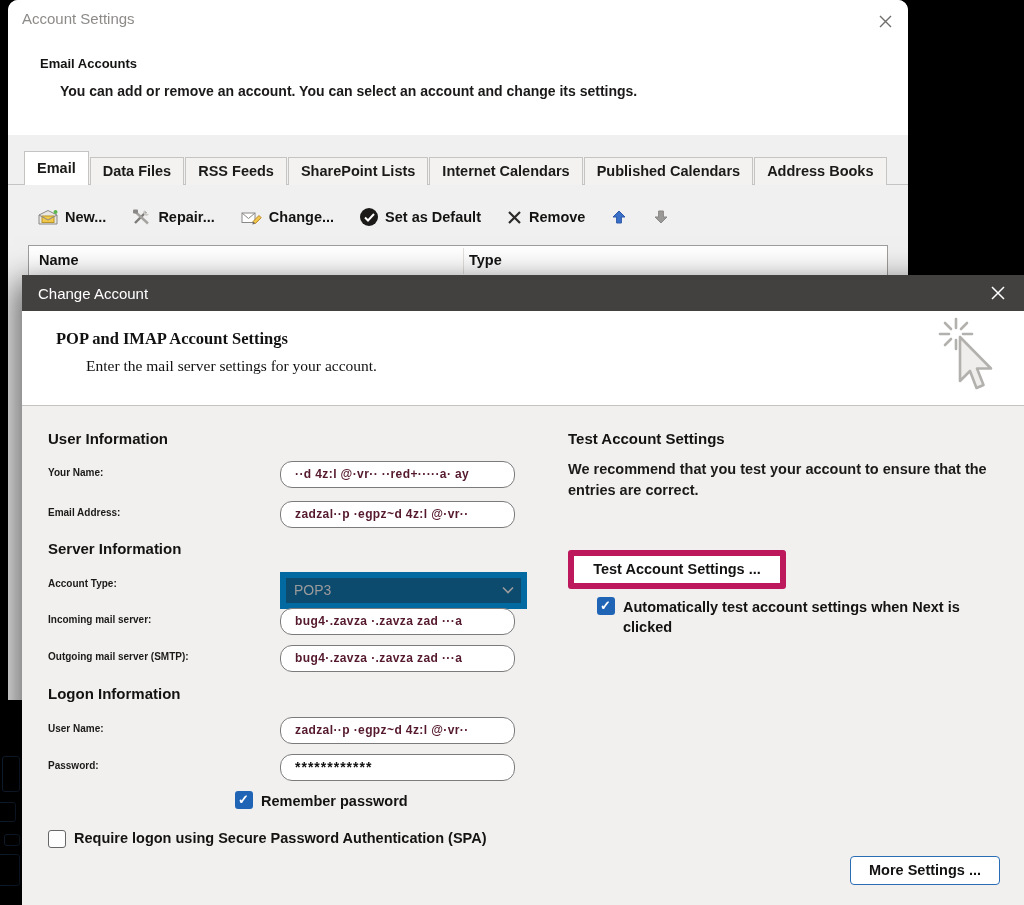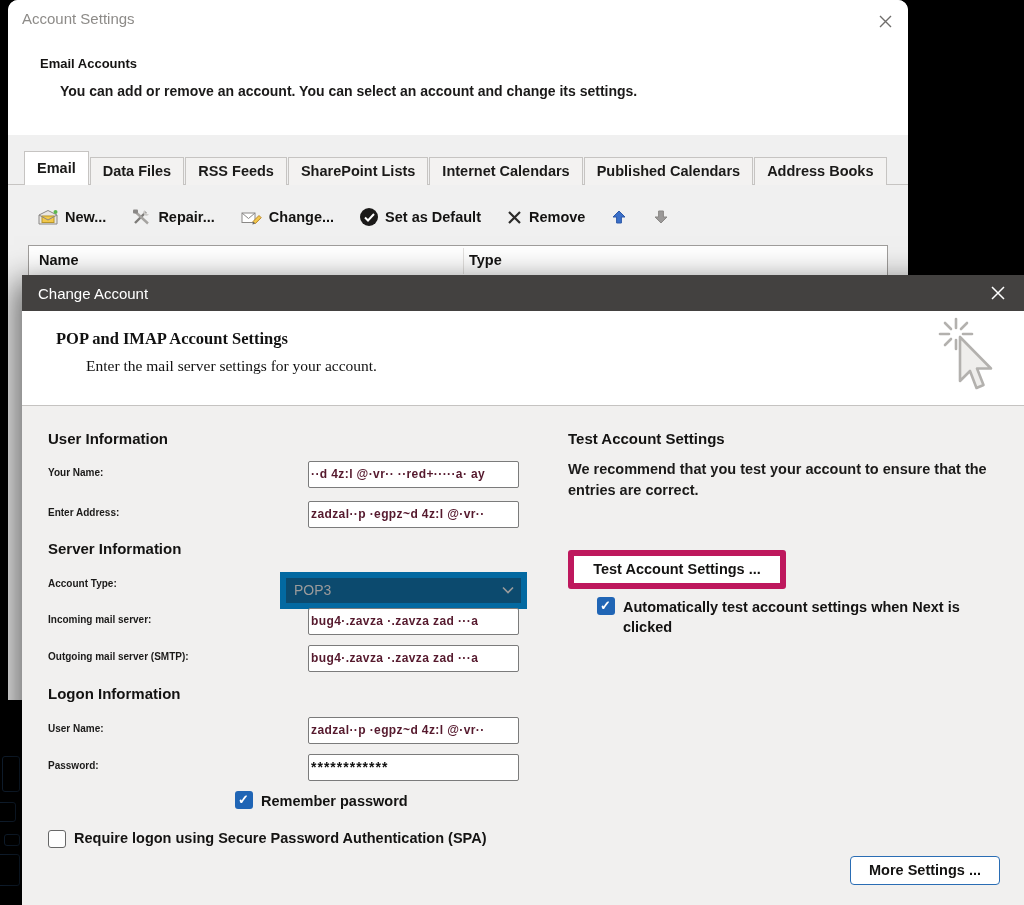--- a/index.html
+++ b/index.html
@@ -63,22 +63,22 @@
   .dlg-h1{position:absolute;left:34px;top:18px;font-family:"Liberation Serif",serif;
     font-weight:700;font-size:16.5px;color:#111;}
   .dlg-h2{position:absolute;left:64px;top:46px;font-family:"Liberation Serif",serif;
     font-size:15.5px;color:#111;}
   .busy-cursor{position:absolute;right:26px;top:42px;}
 
   .sec-head{position:absolute;left:26px;font-size:15px;font-weight:700;color:#141312;white-space:nowrap;}
   .flabel{position:absolute;left:26px;font-size:10px;font-weight:600;color:#1b1a19;
     line-height:27px;white-space:nowrap;}
   .field{position:absolute;left:258px;width:205px;height:25px;background:#fff;
-    border:1px solid #7b7b7b;border-radius:2px;padding:0 2px;line-height:25px;
-    font-size:12px;overflow:hidden;cursor:text;margin-left:28px;}
+    border:1px solid #7b7b7b;border-radius:12px;padding:0 14px;line-height:25px;
+    font-size:12px;overflow:hidden;cursor:text;}
   .redacted{color:#55192d;font-weight:700;letter-spacing:.4px;filter:blur(.45px);white-space:nowrap;}
   .password{font-size:14px;font-weight:700;color:#111;letter-spacing:1px;}
   .combo{position:absolute;left:258px;width:219px;height:25px;background:#0c4a6e;
     border:6px solid #0369a1;color:#9b9b9b;font-size:14px;padding:0 8px;line-height:25px;}
   .combo svg{position:absolute;right:7px;top:8px;}
 
   .cb{width:18px;height:18px;border-radius:3px;box-sizing:border-box;position:absolute;cursor:pointer;}
   .cb.unchecked{background:#fdfdfd;border:1px solid #666;}
   .cb.checked{background:#2065b5;}
   .cb.checked::after{content:"\2713";position:absolute;left:3px;top:0;line-height:18px;
@@ -232,21 +232,21 @@
     </svg>
   </div>
 
   <div class="sec-head" style="top:155px;">User Information</div>
 
   <div class="flabel" style="top:184px;">Your Name:</div>
   <div class="field" style="top:186px;">
     <span class="redacted">··d 4z:l @·vr·· ··red+·····a· ay</span>
   </div>
 
-  <div class="flabel" style="top:224px;">Enter Address:</div>
+  <div class="flabel" style="top:224px;">Email Address:</div>
   <div class="field" style="top:226px;">
     <span class="redacted">zadzal··p ·egpz~d 4z:l @·vr··</span>
   </div>
 
   <div class="sec-head" style="top:265px;">Server Information</div>
 
   <div class="flabel" style="top:295px;">Account Type:</div>
   <div class="combo" style="top:297px;">
     <span>POP3</span>
     <svg width="12" height="8" viewBox="0 0 12 8">

